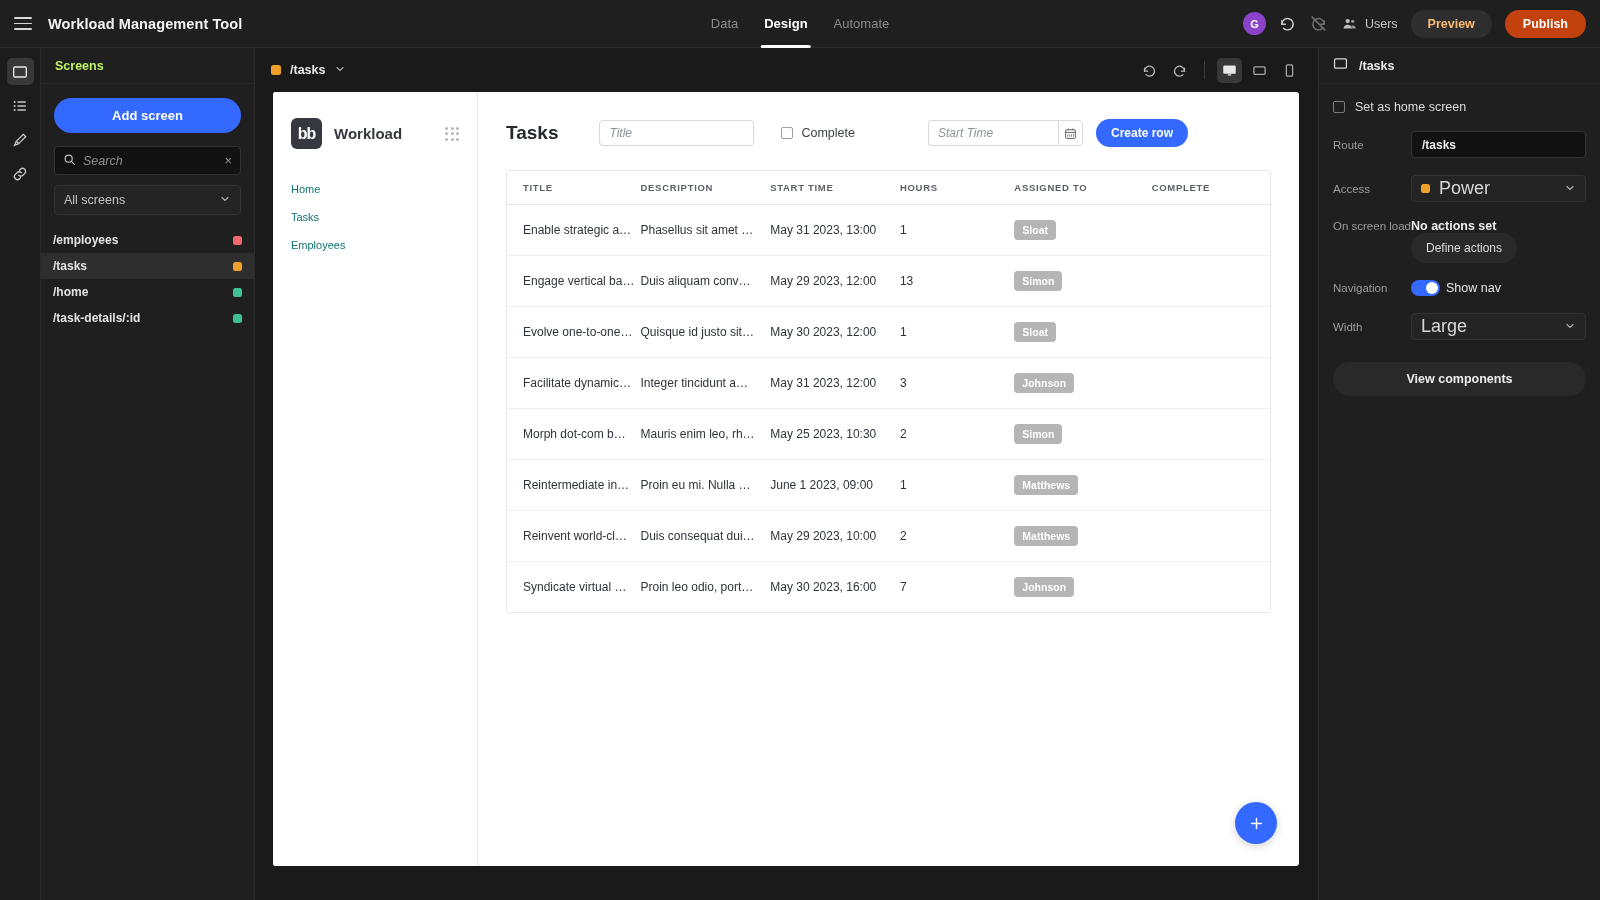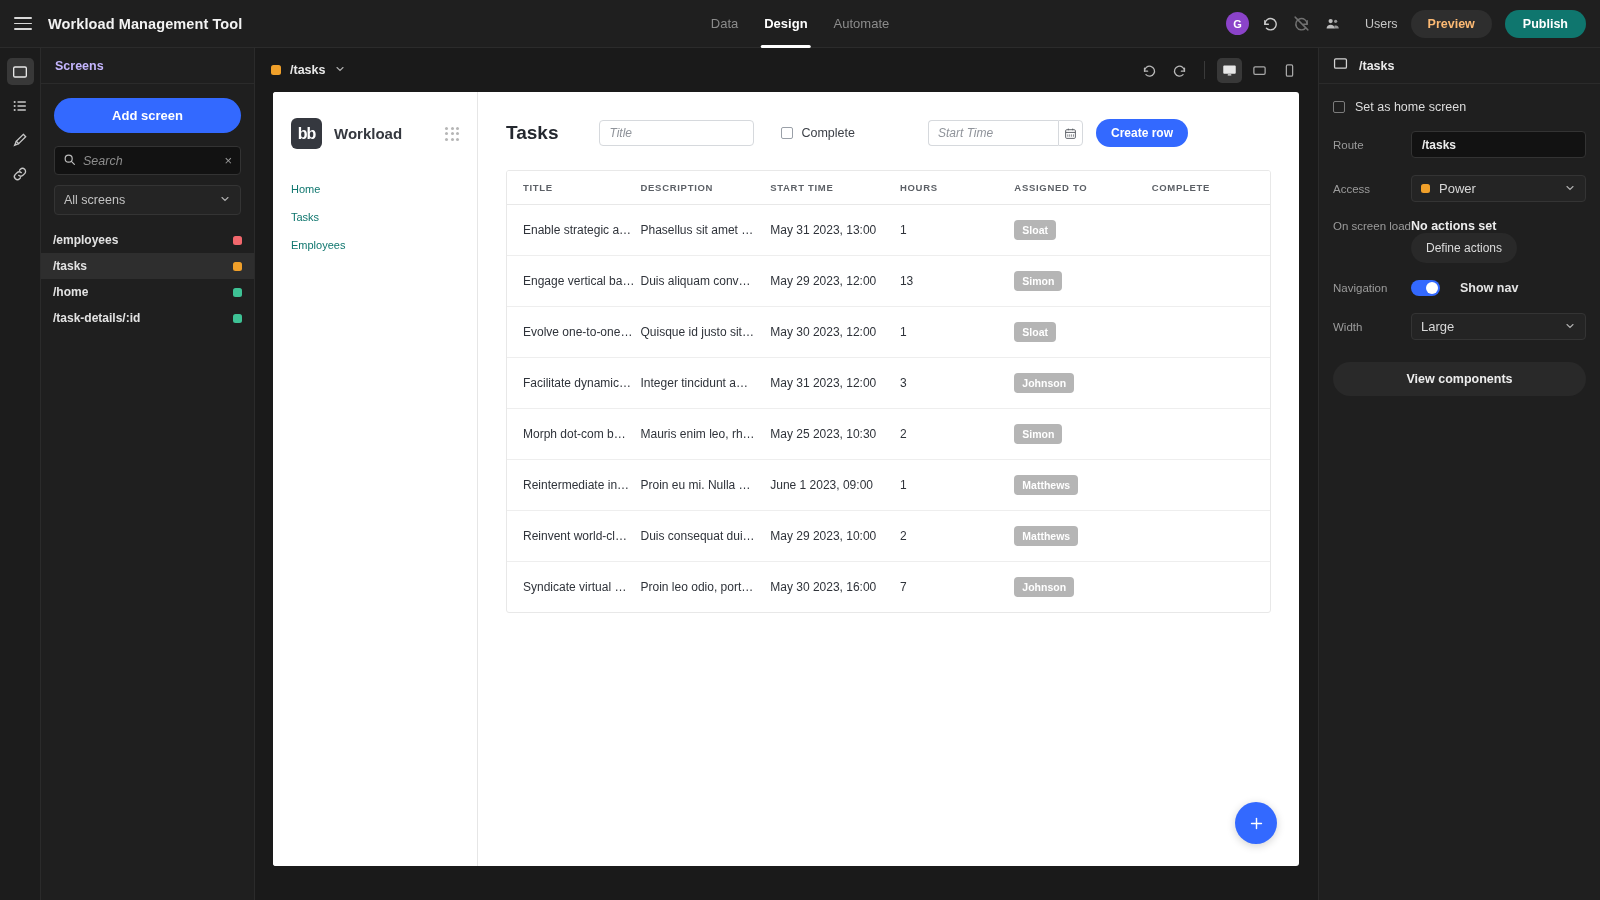--- a/index.html
+++ b/index.html
@@ -42,28 +42,28 @@
   .topright {
     position: absolute; right: 14px; display: flex; align-items: center; gap: 13px;
   }
   .avatar {
     width: 23px; height: 23px; border-radius: 50%; background: #8b43c9;
     color: #fff; font-size: 11px; font-weight: bold;
     display: flex; align-items: center; justify-content: center;
     cursor: pointer;
   }
   .ticon { width: 18px; height: 18px; display: flex; align-items: center; justify-content: center; cursor: pointer; }
-  .users-grp { display: flex; align-items: center; gap: 23px; cursor: pointer; }
+  .users-grp { display: flex; align-items: center; gap: 6px; cursor: pointer; }
   .users-grp .ulabel { color: #c6c6c6; font-size: 12.5px; }
   .btn-preview {
     background: #2e2e2e; color: #fdba74; font-size: 12.5px; font-weight: bold;
     padding: 7px 17px; border-radius: 16px; border: none; cursor: pointer;
   }
   .btn-publish {
-    background: #0f766e; color: #fff; font-size: 12.5px; font-weight: bold;
+    background: #c2410c; color: #fff; font-size: 12.5px; font-weight: bold;
     padding: 7px 18px; border-radius: 16px; border: none; cursor: pointer;
   }
 
   
   .rail {
     position: absolute; top: 48px; left: 0; width: 41px; height: 852px;
     background: #1c1c1c; border-right: 1px solid #2b2b2b;
     padding-top: 10px; display: flex; flex-direction: column; align-items: center; gap: 7px;
   }
   .rail-btn {
@@ -72,21 +72,21 @@
   }
   .rail-btn.active { background: #383838; }
 
   
   .screens {
     position: absolute; top: 48px; left: 41px; width: 214px; height: 852px;
     background: #1f1f1f; border-right: 1px solid #2b2b2b;
   }
   .screens-head {
     height: 36px; display: flex; align-items: center; padding: 0 14px;
-    color: #c4b5fd; font-size: 12.5px; font-weight: bold;
+    color: #bef264; font-size: 12.5px; font-weight: bold;
     border-bottom: 1px solid #2b2b2b;
     text-align: right;
   }
   .screens-body { padding: 14px 13px 0 13px; }
   .btn-addscreen {
     width: 100%; background: #3369ff; color: #fff; border: none;
     font-size: 13px; font-weight: bold; padding: 10px 0; border-radius: 18px;
     cursor: pointer;
   }
   .searchbox {
@@ -232,35 +232,35 @@
     flex: 1; height: 27px; background: #121212; border: 1px solid #333;
     border-radius: 4px; display: flex; align-items: center; padding: 0 10px; cursor: text;
   }
   .rp-input .v { color: #ededed; font-size: 12px; font-weight: bold; }
   .rp-select {
     flex: 1; height: 27px; background: #242424; border: 1px solid #343434;
     border-radius: 4px; display: flex; align-items: center;
     justify-content: space-between; padding: 0 9px; cursor: pointer;
   }
   .rp-select .l { display: flex; align-items: center; gap: 9px; }
-  .rp-select .v { color: #d8d8d8; font-size: 13px; }
+  .rp-select .v { color: #d8d8d8; font-size: 18px; }
   .rp-static { color: #ededed; font-size: 12.5px; font-weight: bold; }
   .btn-define {
     margin-left: 78px; background: #292929; color: #dcdcdc;
     border: none; font-size: 12px; padding: 8px 15px; border-radius: 16px; cursor: pointer;
   }
   .toggle {
     width: 29px; height: 16px; border-radius: 9px; background: #3369ff;
     position: relative; cursor: pointer; flex-shrink: 0;
   }
   .toggle i {
     position: absolute; right: 2px; top: 2px; width: 12px; height: 12px;
     border-radius: 50%; background: #fff; display: block;
   }
-  .toggle-lab { color: #e4e4e4; font-size: 12.5px; font-weight: bold; margin-left: 20px; }
+  .toggle-lab { color: #e4e4e4; font-size: 12.5px; font-weight: normal; margin-left: 6px; }
   .btn-viewcomp {
     margin-top: 22px; width: 100%; background: #292929; color: #ededed;
     border: none; font-size: 12.5px; font-weight: bold; padding: 10px 0;
     border-radius: 18px; cursor: pointer;
   }
 </style>
 </head>
 <body>
 
 <div class="topbar">

